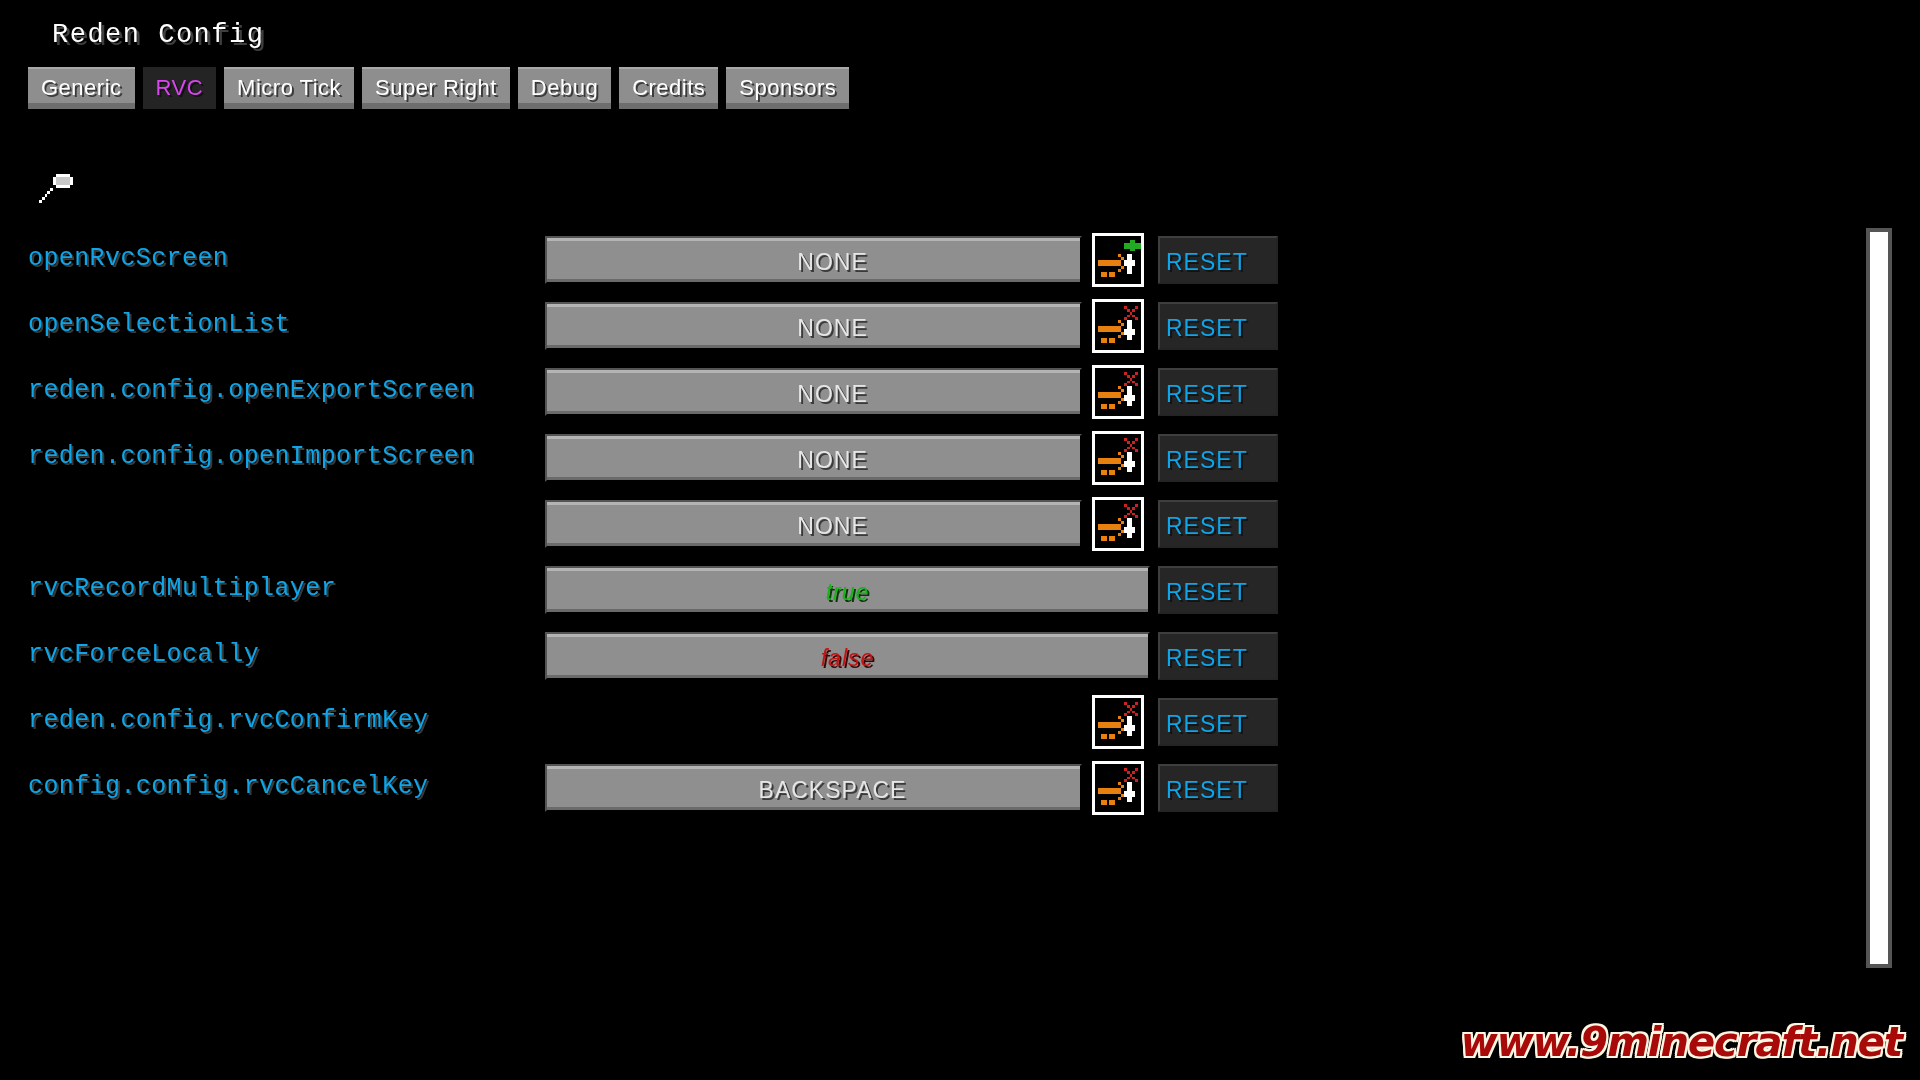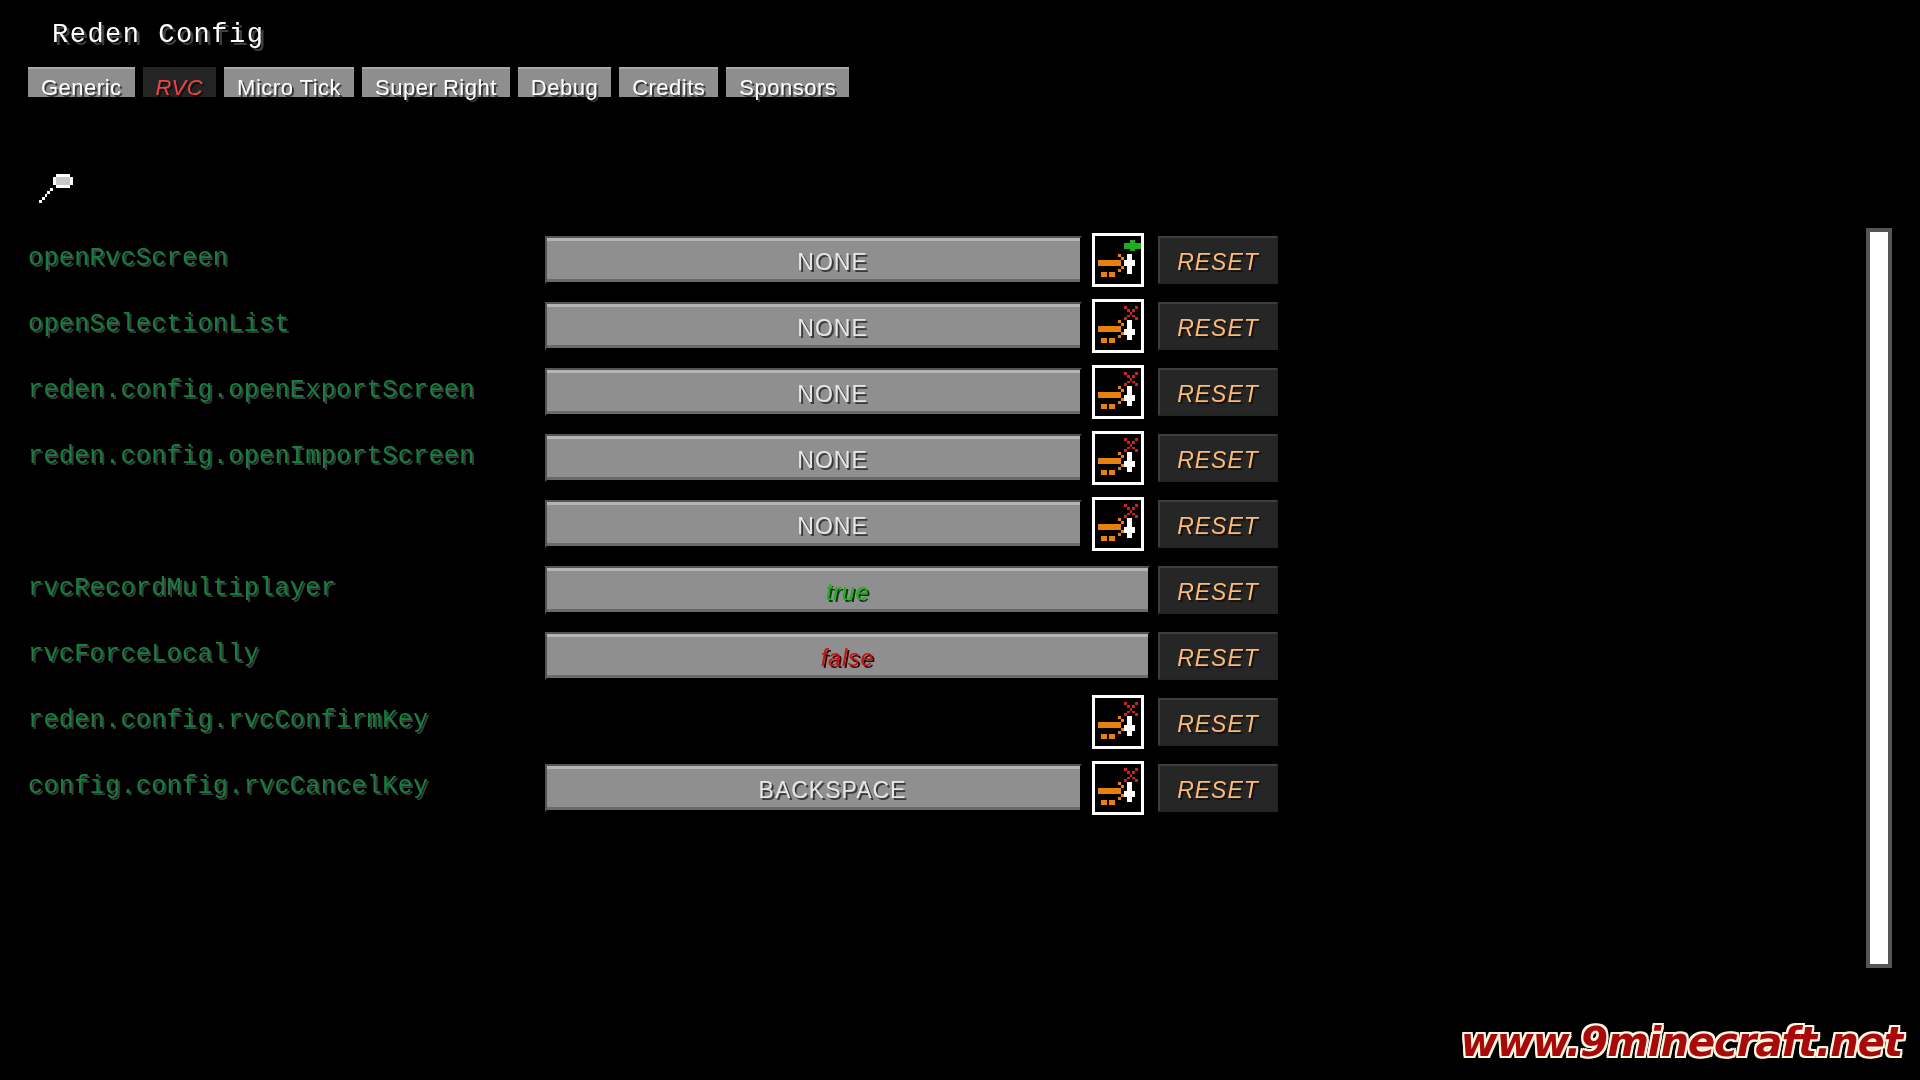--- a/index.html
+++ b/index.html
@@ -33,43 +33,42 @@
   
   #tab-bar {
     position: absolute;
     left: 28px;
     top: 67px;
     display: flex;
     gap: 8px;
     align-items: flex-start;
   }
   .tab {
-    height: 30px;
+    height: 42px;
     line-height: 42px;
     padding: 0 13px;
     font-size: 22px;
     letter-spacing: 0.5px;
     white-space: nowrap;
     box-sizing: border-box;
     text-align: center;
     color: #ffffff;
     text-shadow: 2px 2px 0 #3a3a3a;
     background:
       linear-gradient(180deg,
         #a9a9a9 0px, #a9a9a9 2px,
         #8e8e8e 2px, #8e8e8e 36px,
         #6e6e6e 36px, #6e6e6e 42px);
     border: 0;
     cursor: pointer;
   }
   .tab.tab-selected {
     background: #242424;
-    color: #ef4444;
+    color: #d946ef;
     text-shadow: 2px 2px 0 #111111;
-    font-style: italic;
   }
 
   
   #search-icon-wrap {
     position: absolute;
     left: 33px;
     top: 168px;
     width: 46px;
     height: 46px;
   }
@@ -85,21 +84,21 @@
   .entry-row {
     position: relative;
     height: 66px;
   }
   .entry-label {
     position: absolute;
     left: 28px;
     top: 16px;
     font-size: 25px;
     letter-spacing: 0.4px;
-    color: #15803d;
+    color: #0ea5e9;
     text-shadow: 2px 2px 0 #3a3a3a;
     white-space: nowrap;
   }
 
   
   .value-button {
     position: absolute;
     left: 545px;
     top: 8px;
     height: 48px;
@@ -139,29 +138,28 @@
   .conflict-box svg { display: block; }
 
   
   .reset-button {
     position: absolute;
     left: 1158px;
     top: 8px;
     width: 120px;
     height: 48px;
     line-height: 46px;
-    text-align: center;
+    text-align: left;
     font-size: 23px;
     letter-spacing: 1px;
     box-sizing: border-box;
     background: #262626;
-    color: #fdba74;
+    color: #0ea5e9;
     text-shadow: 2px 2px 0 #131313;
     cursor: default;
-    font-style: italic;
   }
 
   
   #scrollbar-track {
     position: absolute;
     left: 1866px;
     top: 228px;
     width: 26px;
     height: 740px;
     background: #000000;

